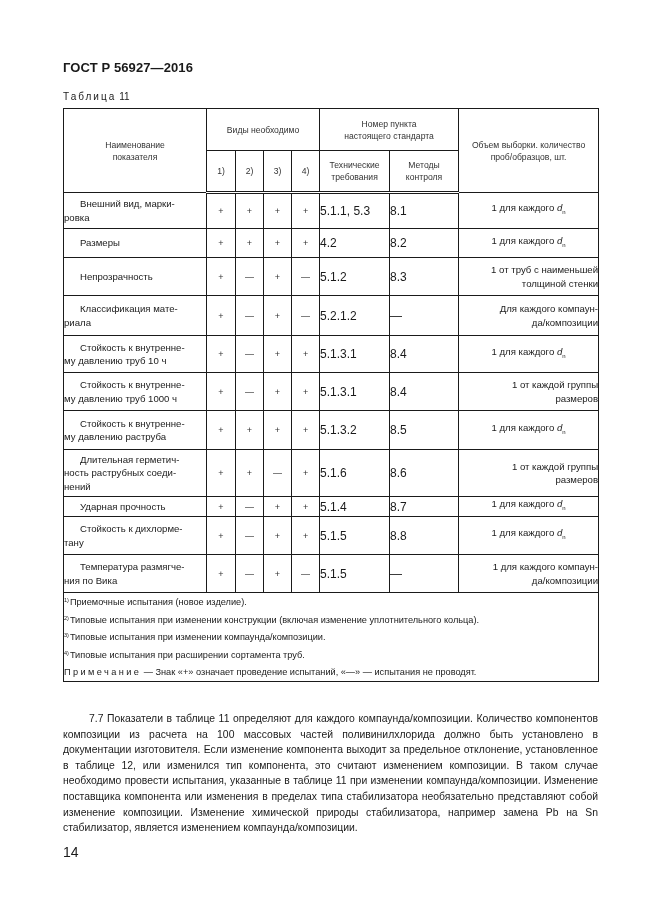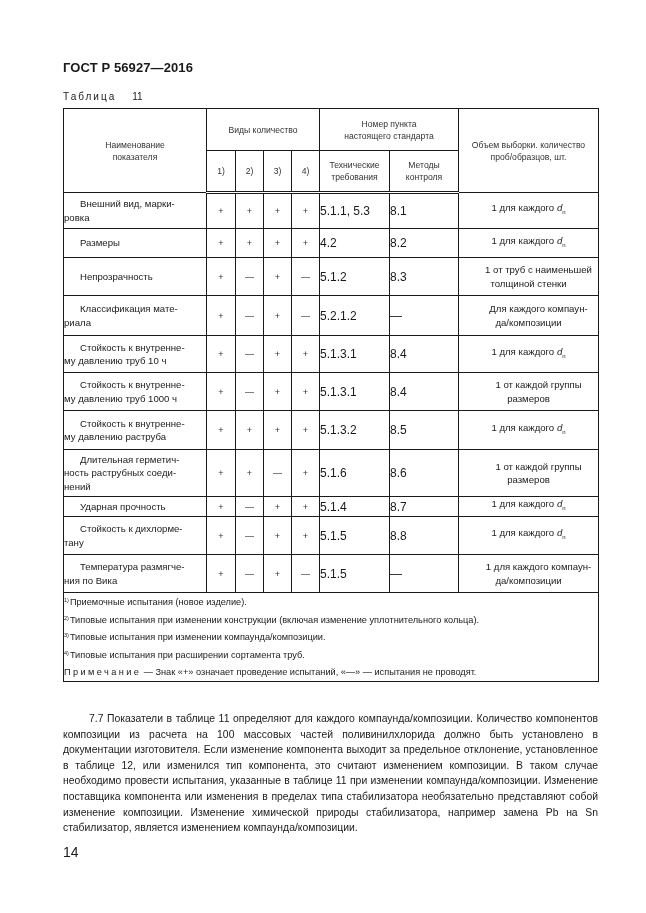--- a/index.html
+++ b/index.html
@@ -1,31 +1,31 @@
 <!DOCTYPE html>
 <html><head>
 <meta charset="utf-8">
 <style>
   html, body { margin: 0; padding: 0; background: #ffffff; }
   body { width: 646px; height: 913px; position: relative; overflow: hidden;
          font-family: "Liberation Sans", sans-serif; color: #1a1a1a; }
   .doc-header { position: absolute; left: 63px; top: 60px; font-size: 13px; font-weight: bold; letter-spacing: 0.1px; }
   .table-caption { position: absolute; left: 63px; top: 91px; font-size: 10px; letter-spacing: 2px; }
-  .table-caption .num { letter-spacing: 0; margin-left: 16px; }
+  .table-caption .num { letter-spacing: 0; margin-left: 3px; }
   table.main { position: absolute; left: 63px; top: 108px; width: 535px; border-collapse: collapse;
                table-layout: fixed; font-size: 9.6px; }
   table.main td, table.main th { border: 1px solid #1a1a1a; padding: 0; font-weight: normal; vertical-align: middle; }
   table.main th { font-size: 8.6px; color: #333; text-align: center; line-height: 12px; }
   th.sup { font-size: 6px; }
   tr.hdr-last th { border-bottom: 3px double #1a1a1a; }
   td.name { text-align: left; padding: 0 4px 0 3px; line-height: 13.5px; color: #1a1a1a; }
   td.name .indent { display: inline-block; width: 16px; }
   td.mark { text-align: center; font-size: 9px; color: #333; }
   td.num { text-align: left; font-size: 12px; }
-  td.sample { text-align: center; padding: 0 4px 0 5px; line-height: 13.5px; }
+  td.sample { text-align: right; padding: 0 4px 0 5px; line-height: 13.5px; }
   td.sample.center { text-align: center; padding-left: 0; }
   td.sample .indent { display: inline-block; width: 20px; }
   .dsub { font-style: italic; }
   .dsub sub { font-size: 6px; font-style: normal; }
   td.notes { padding: 6px 0 8px 26px; font-size: 9.2px; line-height: 15.5px; text-align: left; vertical-align: top; }
   td.notes sup { font-size: 5.5px; vertical-align: 3px; margin-right: 1px; }
   .note-label { letter-spacing: 2.4px; }
   .paragraph { position: absolute; left: 63px; top: 711px; width: 535px; font-size: 10.4px; line-height: 15.6px;
                text-align: justify; color: #1a1a1a; }
   .paragraph .indent { display: inline-block; width: 26px; }
@@ -47,21 +47,21 @@
       <col style="width:28px">
       <col style="width:28px">
       <col style="width:28px">
     <col style="width:70px">
       <col style="width:69px">
       <col style="width:140px">
   </colgroup>
   <thead>
     <tr style="height:42px">
       <th rowspan="2" style="padding:0 18px"><span>Наименование показателя</span></th>
-      <th colspan="4">Виды количество</th>
+      <th colspan="4">Виды необходимо</th>
       <th colspan="2" style="padding:0 22px">Номер пункта настоящего стандарта</th>
       <th rowspan="2" style="padding:0 2px">Объем выборки. количество проб/образцов, шт.</th>
     </tr>
     <tr class="hdr-last" style="height:40px">
       <th class="sup">1)</th>
       <th class="sup">2)</th>
       <th class="sup">3)</th>
       <th class="sup">4)</th>
       <th style="padding:0 6px">Технические требования</th>
       <th style="padding:8px 12px">Методы контроля</th>

